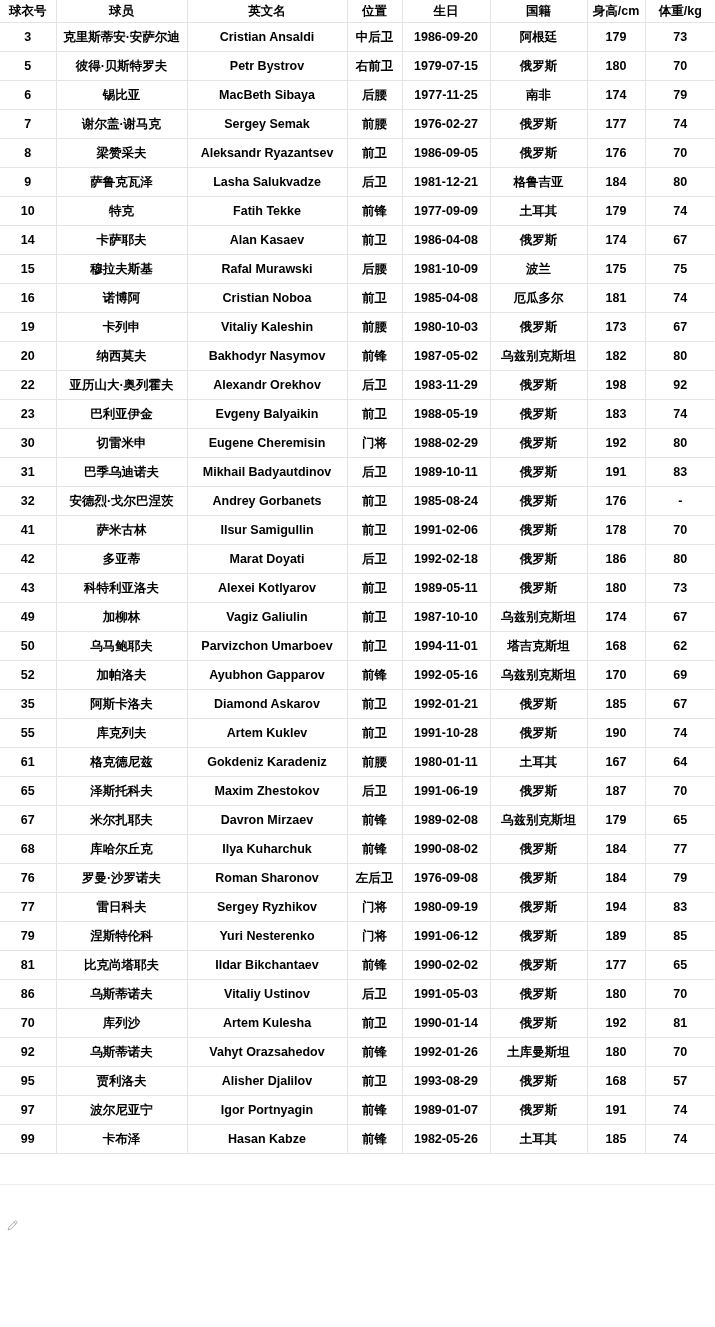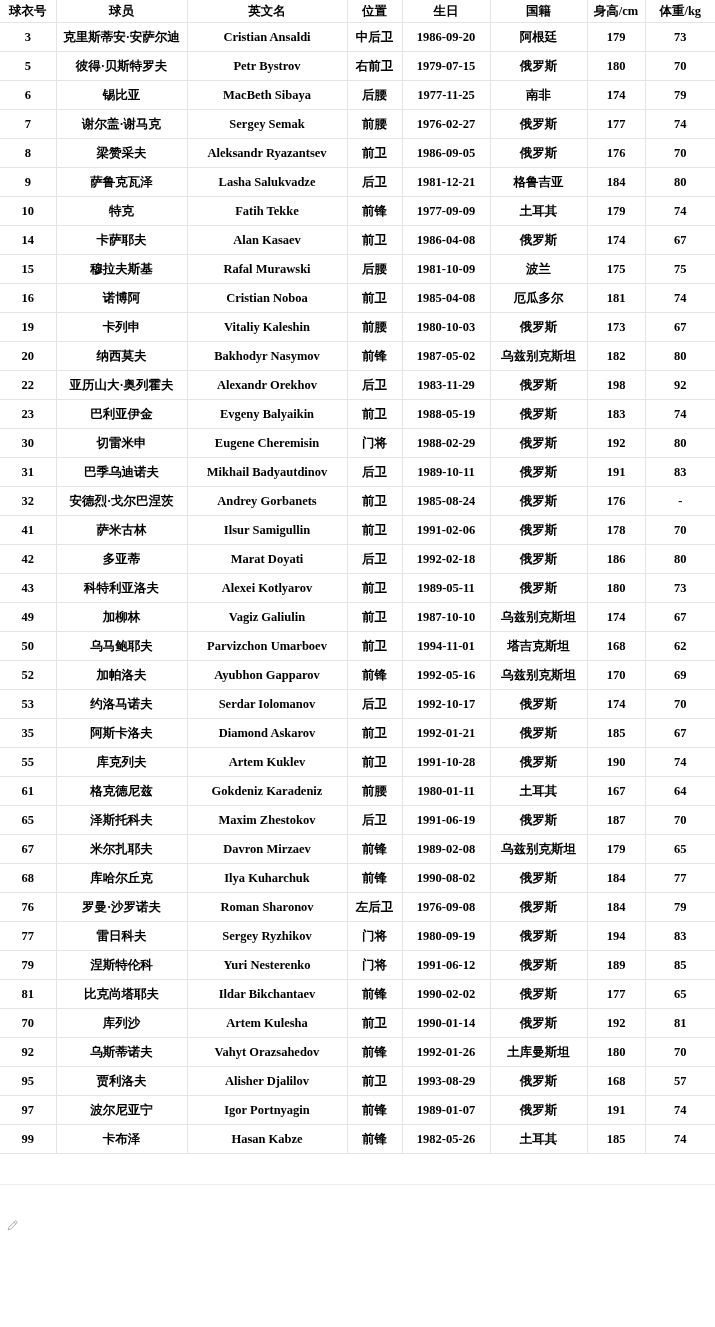--- a/index.html
+++ b/index.html
@@ -5,21 +5,21 @@
   html, body {
     margin: 0;
     padding: 0;
     background: #ffffff;
   }
   .page {
     position: relative;
     width: 715px;
     height: 1327px;
     background: #ffffff;
-    font-family: Liberation Serif, serif;
+    font-family: Liberation Sans, sans-serif;
     overflow: hidden;
   }
   table.roster {
     width: 715px;
     border-collapse: collapse;
     table-layout: fixed;
   }
   table.roster th,
   table.roster td {
     border: 1px solid #e4e4e4;
@@ -319,30 +319,20 @@
     <td>52</td>
     <td>加帕洛夫</td>
     <td>Ayubhon Gapparov</td>
     <td>前锋</td>
     <td>1992-05-16</td>
     <td>乌兹别克斯坦</td>
     <td>170</td>
     <td>69</td>
   </tr>
         <tr>
-    <td>53</td>
-    <td>约洛马诺夫</td>
-    <td>Serdar Iolomanov</td>
-    <td>后卫</td>
-    <td>1992-10-17</td>
-    <td>俄罗斯</td>
-    <td>174</td>
-    <td>70</td>
-  </tr>
-        <tr>
     <td>35</td>
     <td>阿斯卡洛夫</td>
     <td>Diamond Askarov</td>
     <td>前卫</td>
     <td>1992-01-21</td>
     <td>俄罗斯</td>
     <td>185</td>
     <td>67</td>
   </tr>
         <tr>
@@ -427,20 +417,30 @@
   </tr>
         <tr>
     <td>81</td>
     <td>比克尚塔耶夫</td>
     <td>Ildar Bikchantaev</td>
     <td>前锋</td>
     <td>1990-02-02</td>
     <td>俄罗斯</td>
     <td>177</td>
     <td>65</td>
+  </tr>
+        <tr>
+    <td>86</td>
+    <td>乌斯蒂诺夫</td>
+    <td>Vitaliy Ustinov</td>
+    <td>后卫</td>
+    <td>1991-05-03</td>
+    <td>俄罗斯</td>
+    <td>180</td>
+    <td>70</td>
   </tr>
         <tr>
     <td>70</td>
     <td>库列沙</td>
     <td>Artem Kulesha</td>
     <td>前卫</td>
     <td>1990-01-14</td>
     <td>俄罗斯</td>
     <td>192</td>
     <td>81</td>

